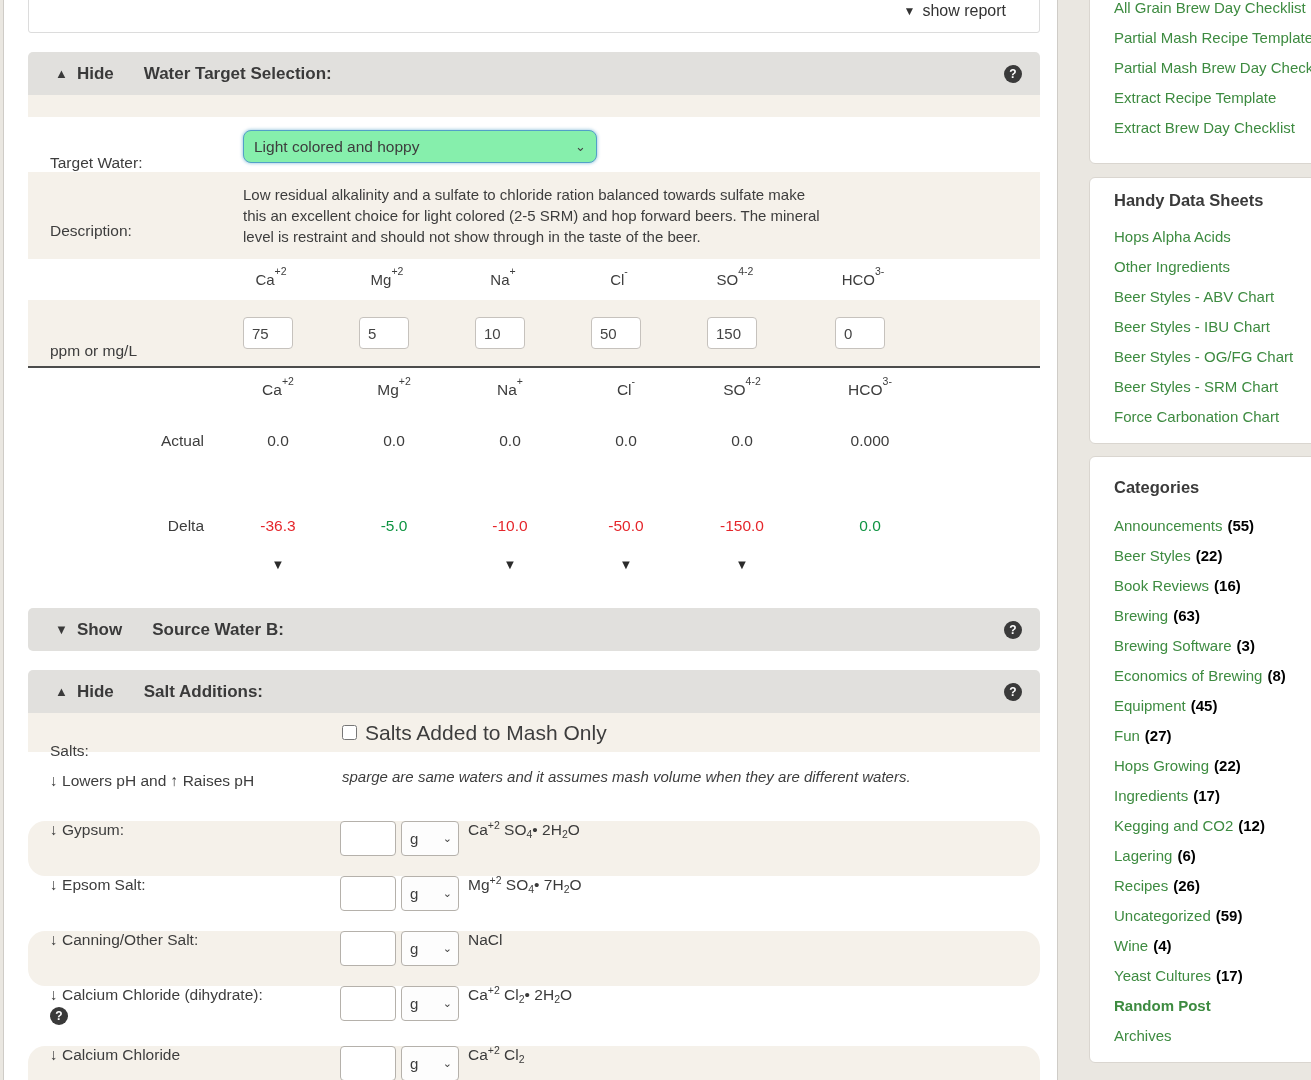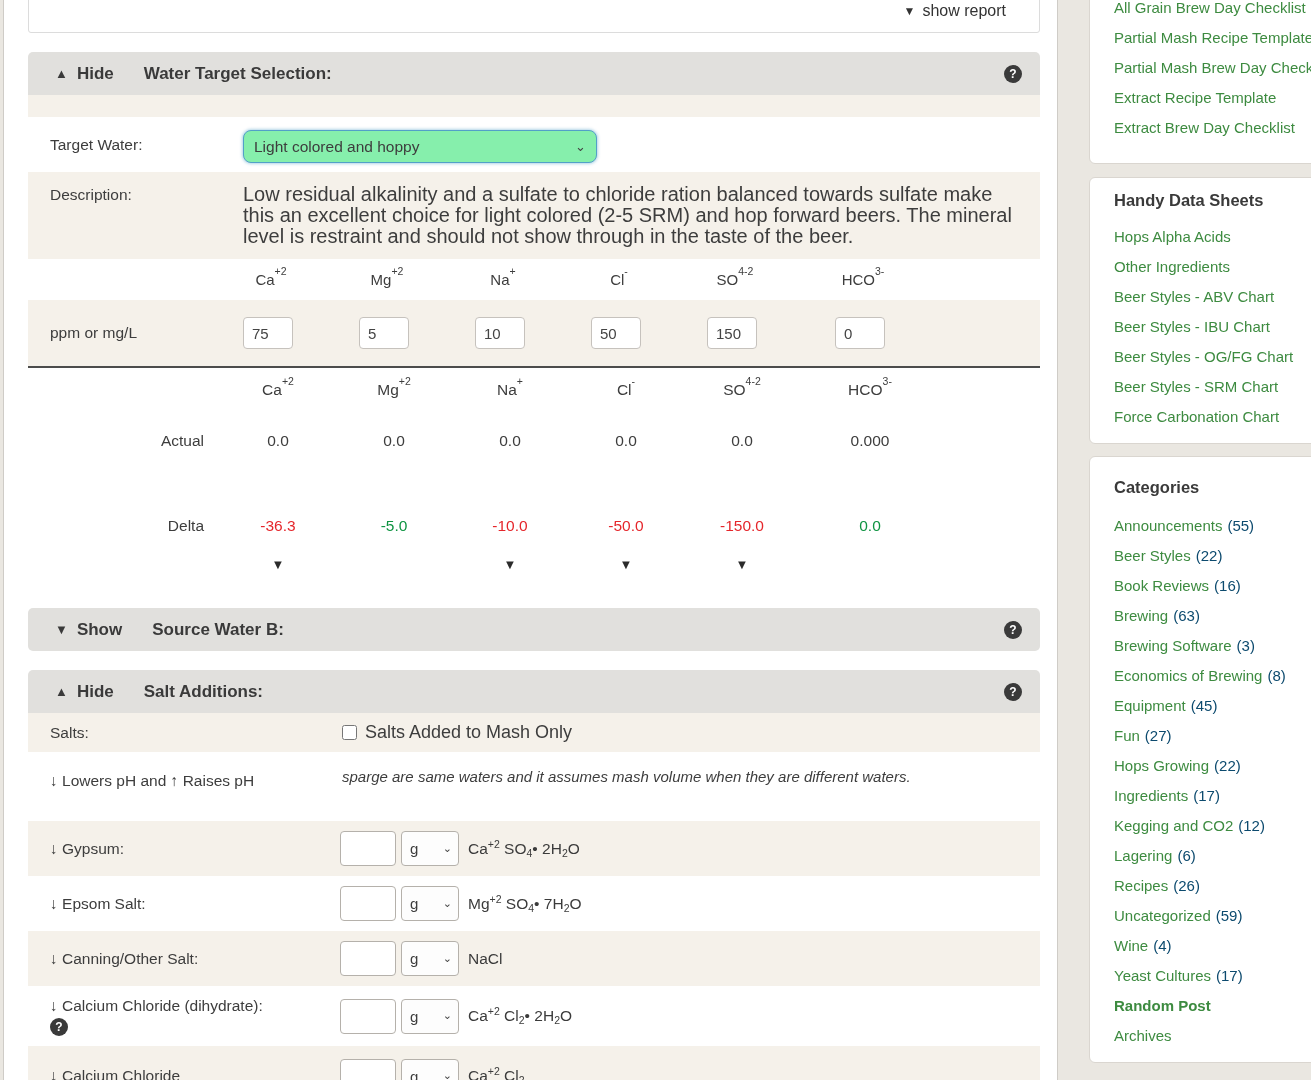--- a/index.html
+++ b/index.html
@@ -35,35 +35,35 @@
   .help-icon {
     margin-left:auto; width:18px; height:18px; border-radius:50%; background:#3a3a3a;
     color:#fff; font-size:12px; font-weight:700; display:flex; align-items:center; justify-content:center;
     cursor:pointer; flex:none;
   }
   .bar1 { top:52px; } .bar2 { top:608px; } .bar3 { top:670px; }
 
   .beige { background:#f5f1ea; }
   .strip { top:95px; height:22px; }
 
-  .row-label { font-size:15.5px; color:#3d3d3d; }
+  .row-label { font-size:15.5px; color:#3d3d3d;margin-top:36px; }
 
   .row-target { top:117px; height:55px; background:#fff; display:flex; align-items:center; padding-left:22px; }
   .select-wrap { position:absolute; left:215px; top:13px; width:354px; height:33px; }
   .select-wrap select {
     width:100%; height:100%; appearance:none; -webkit-appearance:none;
     border:1px solid #52a0c8; border-radius:8px; background:#86efac;
     box-shadow:0 0 3px 1px rgba(82,160,200,.45);
     font-family:inherit; font-size:15.5px; color:#3d3d3d; padding:0 28px 0 10px;
   }
   .chev { position:absolute; right:11px; top:50%; transform:translateY(-54%); font-size:13px; color:#444; pointer-events:none; }
   .chev::before { content:"⌄"; }
 
   .row-desc { top:172px; height:87px; display:flex; padding:14px 0 0 22px; }
-  .desc-lines { position:absolute; left:215px; top:12px; font-size:20px; line-height:21px; color:#3d3d3d; }
+  .desc-lines { position:absolute; left:215px; top:12px; font-size:15px; line-height:21px; color:#3d3d3d; }
 
   
   .ion-grid { display:grid; grid-template-columns:215px 116px 116px 116px 116px 128px auto; align-items:center; }
   .cell-label { padding-left:22px; }
 
   .t1-head { top:259px; height:41px; background:#fff; }
   .ion-center { width:56px; display:flex; justify-content:center; white-space:nowrap; font-size:15px; color:#3d3d3d; }
   sup { font-size:10.5px; vertical-align:6px; line-height:0; }
   sub { font-size:10.5px; vertical-align:-3px; line-height:0; }
 
@@ -79,27 +79,27 @@
   .t2-arrows { top:554px; height:20px; }
   .t2-label { width:176px; display:block; text-align:right; font-size:15.5px; color:#3d3d3d; }
   .val-center { width:70px; display:flex; justify-content:center; white-space:nowrap; font-size:15.5px; color:#3d3d3d; }
   .val-center.bad { color:#e5262b; }
   .val-center.ok  { color:#0f9442; }
   .arrow-glyph { font-size:13px; color:#2b2b2b; }
 
   .row-salts { top:713px; height:39px; display:flex; align-items:center; padding-left:22px; }
   .mash-check { position:absolute; left:314px; display:flex; align-items:center; gap:8px; }
   .mash-check input { width:15px; height:15px; }
-  .mash-check label { font-size:18px; color:#3d3d3d; }
+  .mash-check label { font-size:21px; color:#3d3d3d; }
 
   .row-note { top:757px; height:64px; background:#fff; padding:15px 0 0 22px; }
   .note-lines { position:absolute; left:314px; top:9px; font-style:italic; font-size:15px; line-height:21px; color:#3d3d3d; }
 
   .salt-rows { top:821px; }
-  .salt-row { display:flex; align-items:center; min-height:55px; padding-left:22px; }
+  .salt-row { display:flex; min-height:55px; padding-left:22px;border-radius:17px; }
   .salt-rows div.salt-row:nth-of-type(odd) { background:#f5f1ea; }
   .salt-rows div.salt-row:nth-of-type(4),
   .salt-rows div.salt-row:nth-of-type(5) { min-height:60px; }
   .salt-label-wrap { width:290px; flex:none; }
   .salt-label { font-size:15.5px; color:#3d3d3d; display:block; }
   .salt-help { margin:3px 0 0 0; display:flex; }
   .salt-help:empty { display:none; }
   .amount-input {
     width:56px; height:35px; border:1px solid #b5b1ab; border-radius:4px; background:#fff;
     font-family:inherit; font-size:15px; padding-left:7px; flex:none;
@@ -121,21 +121,21 @@
   }
   .box1 { top:-60px; height:224px; padding:52px 0 0 0; }
   .box2 { top:177px; height:267px; padding:10px 0 0 0; }
   .box3 { top:456px; height:607px; padding:18px 0 0 0; }
   .side-link { display:block; line-height:30px; font-size:15px; color:#3d8b40; text-decoration:none; padding-left:24px; white-space:nowrap; cursor:pointer; }
   .side-heading { font-size:16.5px; font-weight:700; color:#3a3a3a; padding-left:24px; line-height:24px; }
   .box2 .list { margin-top:10px; }
   .box3 .list { margin-top:12px; }
   .cat-item { line-height:30px; padding-left:24px; white-space:nowrap; }
   .cat-item a { font-size:15px; color:#3d8b40; text-decoration:none; cursor:pointer; }
-  .cat-count { font-size:15px; color:#0c4a6e; margin-left:5px; }
+  .cat-count { font-size:15px; color:#000000; margin-left:5px;font-weight:bold; }
   .random-post { display:block; line-height:30px; padding-left:24px; font-size:15px; font-weight:700; color:#3d8b40; text-decoration:none; cursor:pointer; }
 </style>
 </head>
 <body>
 
 <div class="main-panel">
 
   <div class="abs report-box">
     <a class="show-report">
         <span class="tri">▼</span>

